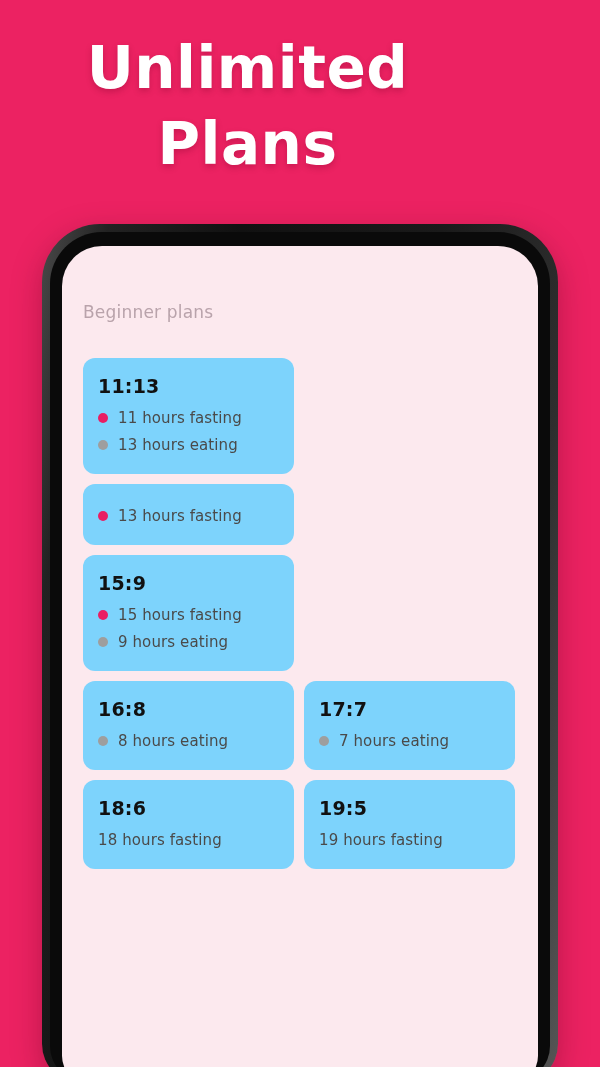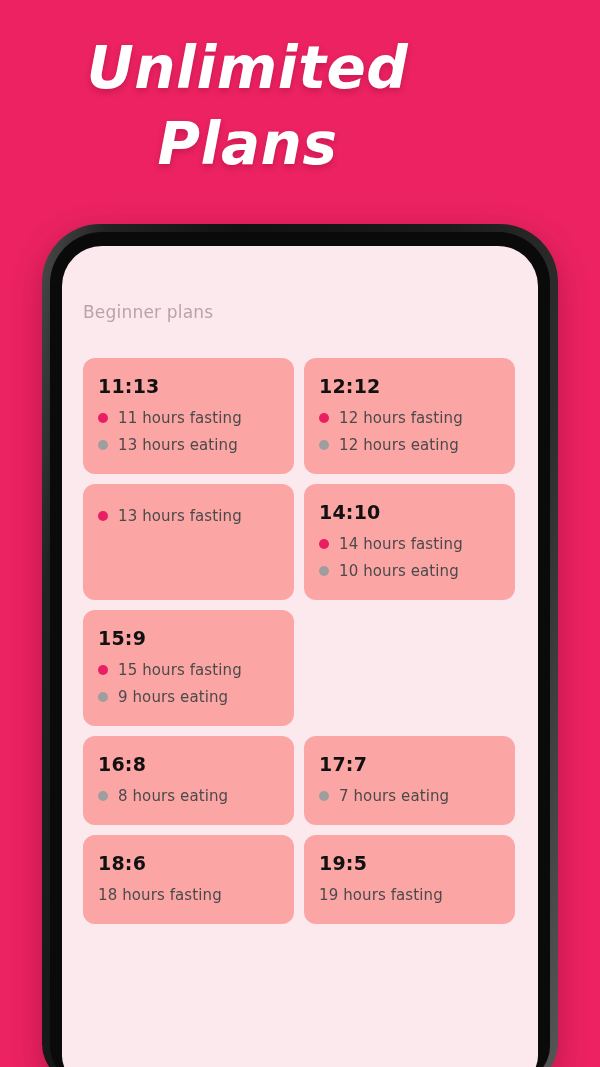--- a/index.html
+++ b/index.html
@@ -20,21 +20,20 @@
   .hero {
     position:absolute;
     top:0; left:0;
     width:495px;
     height:214px;
     display:flex;
     flex-direction:column;
     align-items:center;
     justify-content:flex-start;
     padding-top:30px;
-    font-style:italic;
   }
   .hero-line {
     color:#ffffff;
     font-size:58px;
     font-weight:700;
     line-height:76px;
     letter-spacing:0.5px;
     text-shadow:0 3px 6px rgba(120,0,40,0.30);
     white-space:nowrap;
   }
@@ -98,21 +97,21 @@
   .section-label.intermediate { margin-top:33px; margin-bottom:17px; }
 
   .card-row {
     display:flex;
     gap:10px;
     margin-bottom:10px;
   }
 
   .plan-card {
     width:211px;
-    background:#fca5a5;
+    background:#7dd3fc;
     border-radius:12px;
     padding:16px 15px 18px 15px;
   }
   .plan-card.ghost {
     background:transparent;
   }
 
   .plan-title {
     color:#111111;
     font-size:19px;
@@ -167,49 +166,27 @@
           <div class="plan-title">11:13</div>
           <div class="plan-line">
             <span class="dot fasting"></span>
             <span class="plan-text">11 hours fasting</span>
           </div>
           <div class="plan-line">
             <span class="dot eating"></span>
             <span class="plan-text">13 hours eating</span>
           </div>
         </div>
-        <div class="plan-card">
-          <div class="plan-title">12:12</div>
-          <div class="plan-line">
-            <span class="dot fasting"></span>
-            <span class="plan-text">12 hours fasting</span>
-          </div>
-          <div class="plan-line">
-            <span class="dot eating"></span>
-            <span class="plan-text">12 hours eating</span>
-          </div>
-        </div>
       </div>
 
       <div class="card-row">
         <div class="plan-card">
           <div class="plan-line">
             <span class="dot fasting"></span>
             <span class="plan-text">13 hours fasting</span>
-          </div>
-        </div>
-        <div class="plan-card">
-          <div class="plan-title">14:10</div>
-          <div class="plan-line">
-            <span class="dot fasting"></span>
-            <span class="plan-text">14 hours fasting</span>
-          </div>
-          <div class="plan-line">
-            <span class="dot eating"></span>
-            <span class="plan-text">10 hours eating</span>
           </div>
         </div>
       </div>
 
       <div class="card-row">
         <div class="plan-card">
           <div class="plan-title">15:9</div>
           <div class="plan-line">
             <span class="dot fasting"></span>
             <span class="plan-text">15 hours fasting</span>

